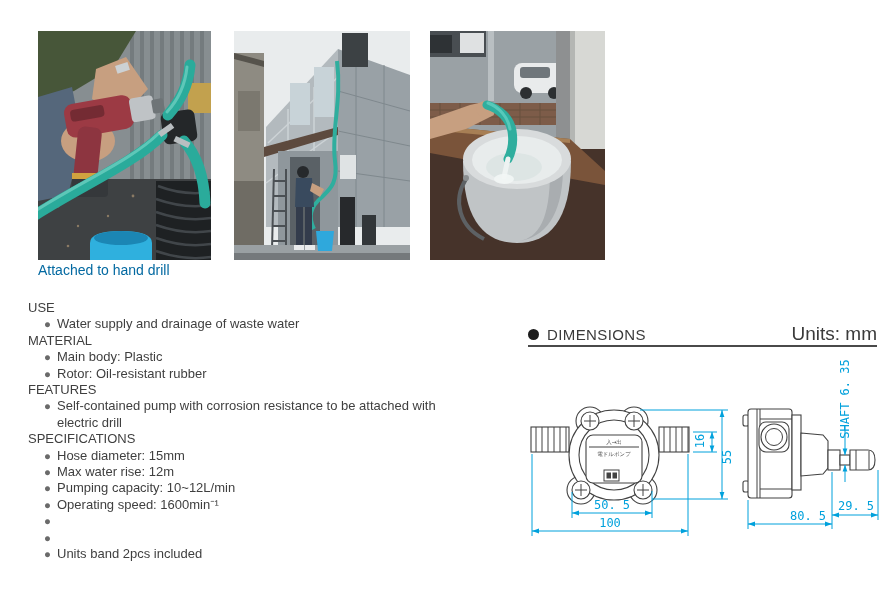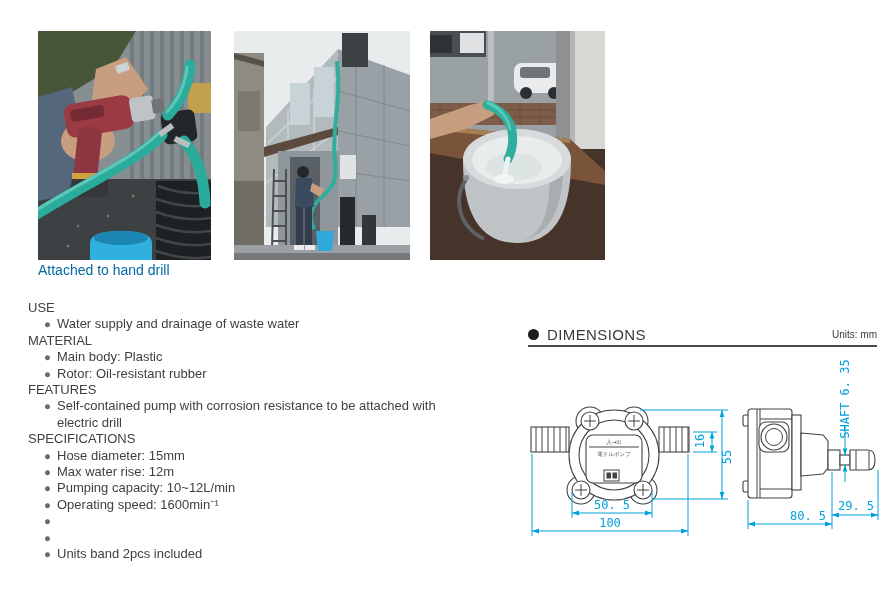--- a/index.html
+++ b/index.html
@@ -11,21 +11,21 @@
   .info{position:absolute;left:28px;top:300px;width:438px;font-size:13px;
         line-height:16.4px;color:#3f3f3f;}
   .sec-h{}
   .item{display:flex;padding-left:16px;}
   .bu{width:13px;flex:none;color:#6a6a6a;font-size:11.5px;line-height:16.4px;}
   .txt{}
   .dimhdr{position:absolute;left:528px;top:323px;width:349px;height:22px;
           display:flex;align-items:center;border-bottom:2px solid #4a4a4a;color:#3a3a3a;}
   .dot{width:11px;height:11px;border-radius:50%;background:#1c1c1c;margin-right:8px;flex:none;}
   .dimtitle{font-size:15px;letter-spacing:.4px;}
-  .units{margin-left:auto;font-size:10px;}
+  .units{margin-left:auto;font-size:19px;}
   .drawing{position:absolute;left:520px;top:358px;}
   
   .k{stroke:#424242;fill:#ffffff;stroke-width:1.1;}
   .kl{stroke:#424242;fill:none;stroke-width:1;}
   .c{stroke:#00a1dc;fill:none;stroke-width:1;}
   .ca{fill:#00a1dc;stroke:none;}
   .ct{fill:#00a1dc;font-family:"DejaVu Sans Mono","Liberation Mono",monospace;font-size:12px;}
   .jp{fill:#4a4a4a;font-family:"DejaVu Sans",sans-serif;}
 </style>
 </head>

